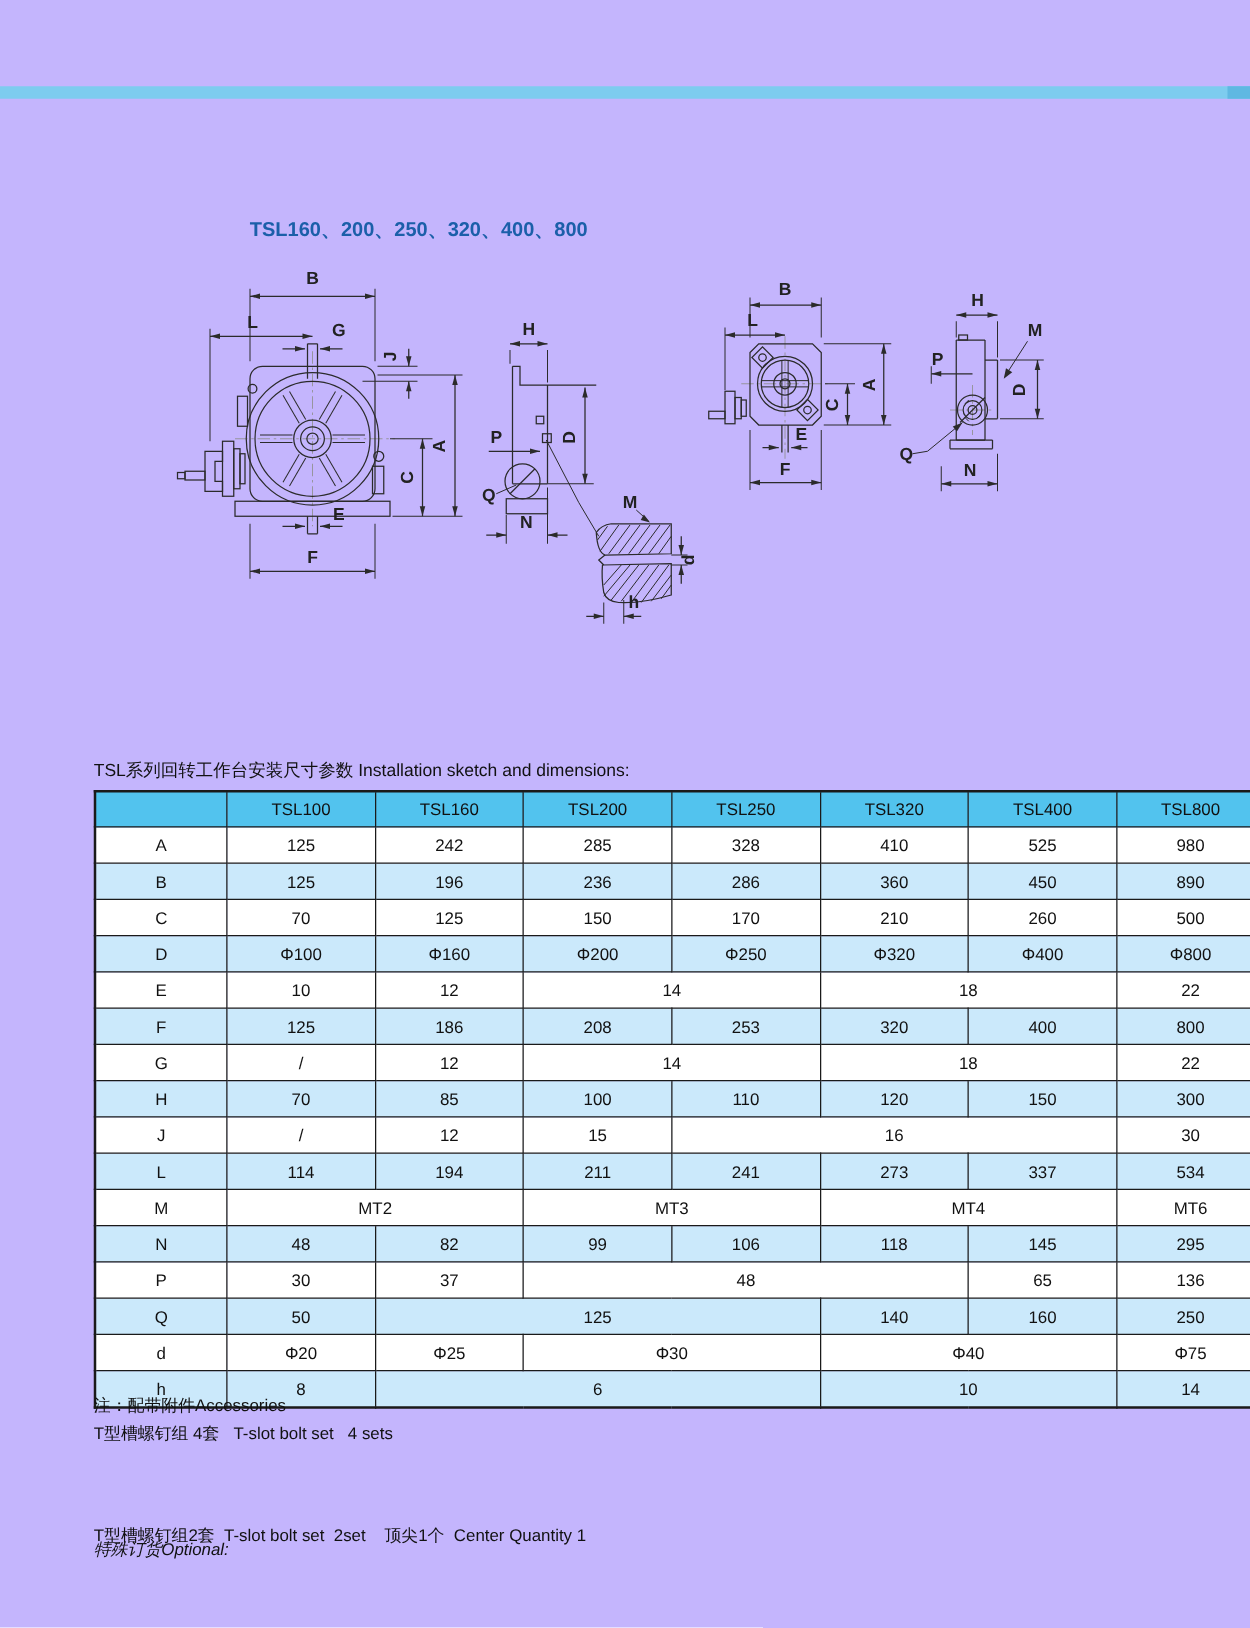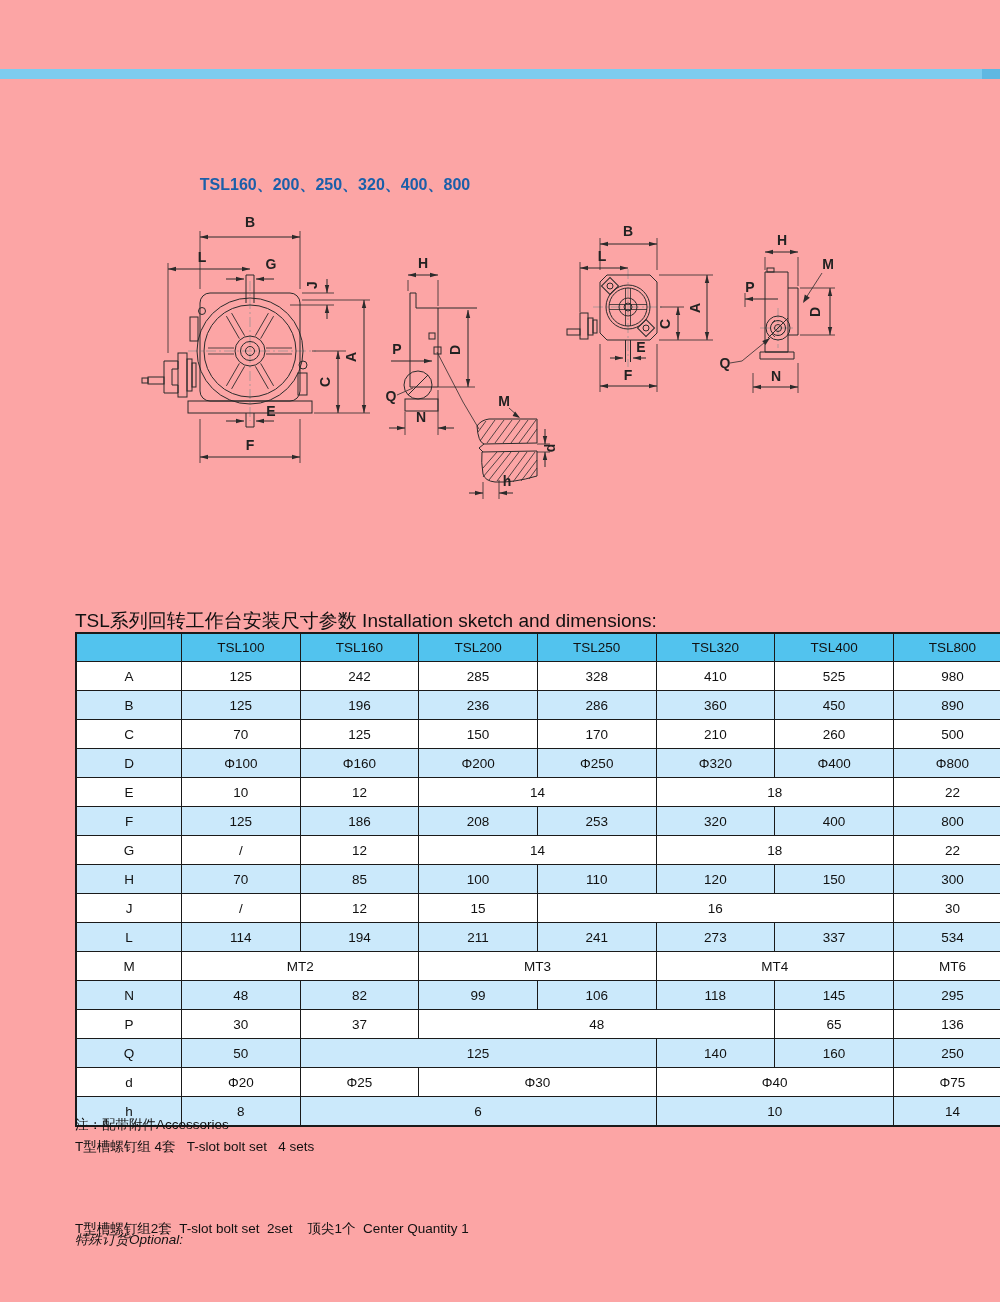--- a/index.html
+++ b/index.html
@@ -1,24 +1,24 @@
 <!DOCTYPE html>
 <html><head>
 <meta charset="utf-8">
 <style>
   html,body{margin:0;padding:0;background:#fff;}
-  .page{position:relative;width:1000px;height:1302px;background:#fca5a5;overflow:hidden;
+  .page{position:relative;width:1000px;height:1302px;background:#c4b5fd;overflow:hidden;
         font-family:"Liberation Sans","DejaVu Sans",sans-serif;color:#1a1a1a;}
   .topbar{position:absolute;left:0;top:69px;width:1000px;height:10px;background:#7DCCEF;}
   .topbar-cap{position:absolute;right:0;top:0;width:18px;height:10px;background:#5FB8E2;}
   .title{position:absolute;top:130px;text-align:center;font-size:16px;font-weight:bold;
          color:#1B5FA9;line-height:22px;white-space:pre;}
   .title-left{left:150px;width:370px;}
   .title-right{left:545px;width:300px;}
-  .section-title{position:absolute;left:75px;top:608px;font-size:19px;color:#111;white-space:pre;}
+  .section-title{position:absolute;left:75px;top:608px;font-size:14px;color:#111;white-space:pre;}
   #dims-table{position:absolute;left:75px;top:632px;width:938px;border-collapse:collapse;
               table-layout:fixed;border:2px solid #1a1a1a;font-size:13.5px;}
   #dims-table th,#dims-table td{border:1px solid #1a1a1a;text-align:center;vertical-align:middle;
               padding:0;font-weight:normal;color:#111;}
   #dims-table th{height:27px;background:#52C3EE;}
   #dims-table th:first-child{width:104px;}
   #dims-table td{height:28px;background:#ffffff;}
   #dims-table tr.alt td{background:#CBE9FB;}
   .note{position:absolute;left:75px;font-size:13.5px;color:#111;white-space:pre;}
   .n1{top:1116px;} .n2{top:1138px;} .n3{top:1231px;font-style:italic;} .n4{top:1198px;} .n5{top:1220px;text-align:right;}

